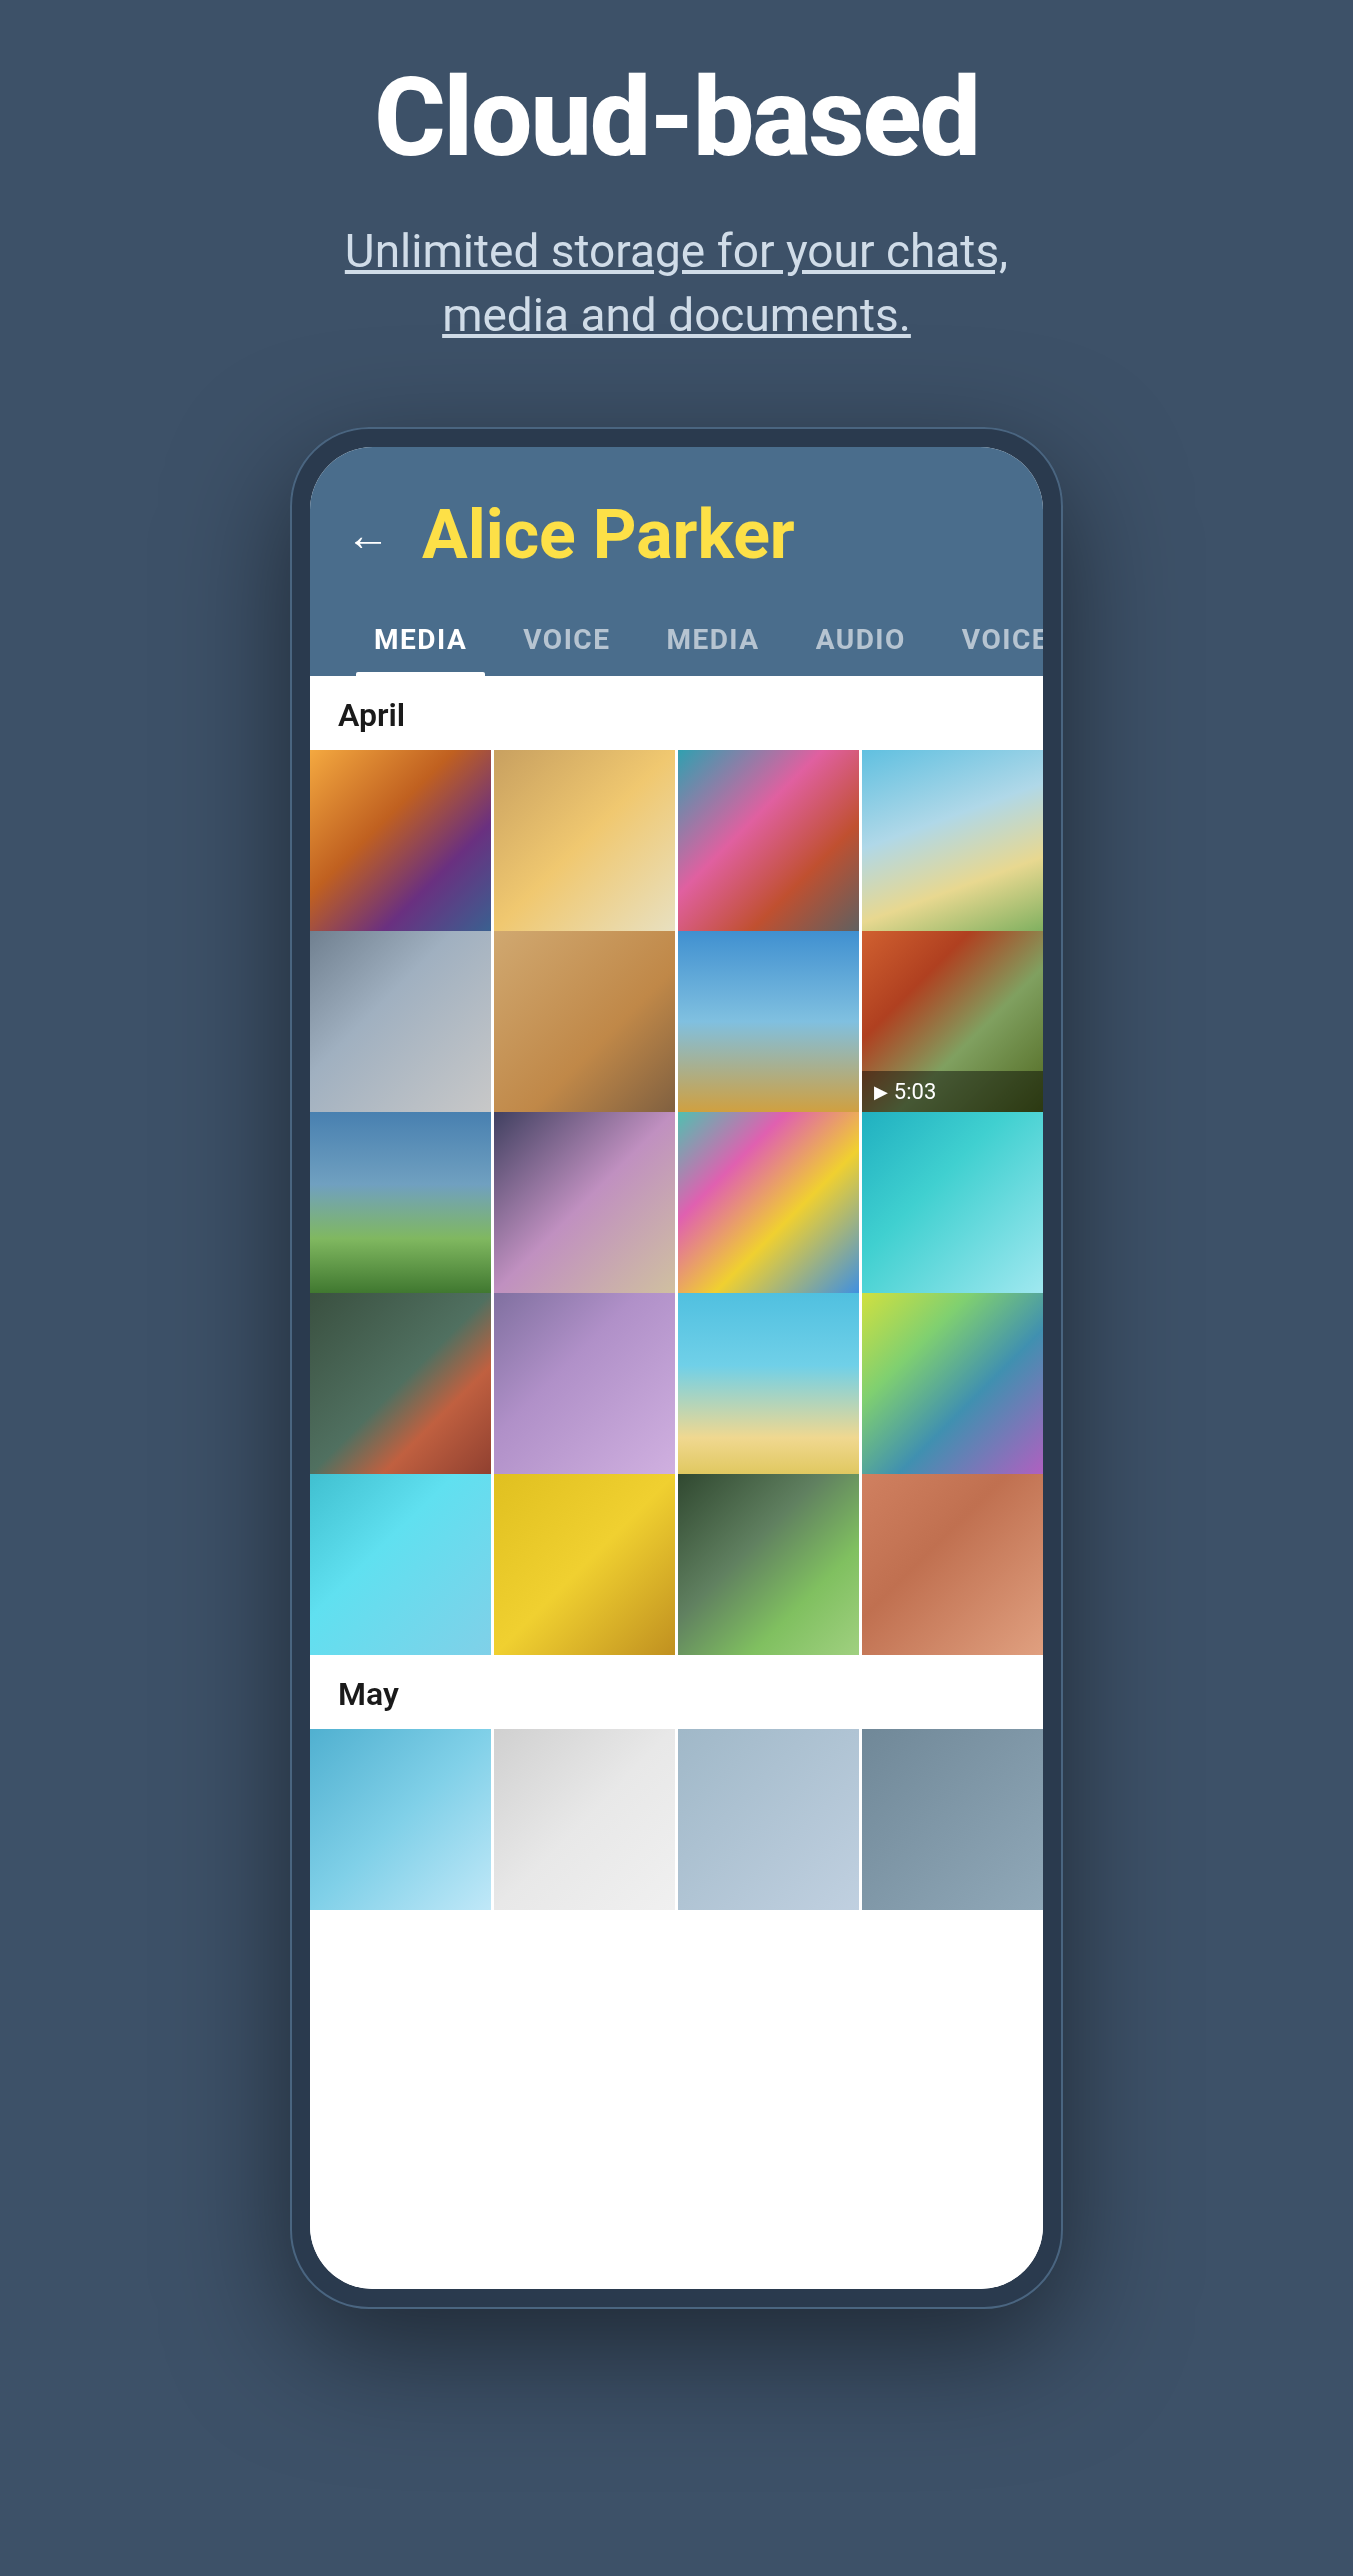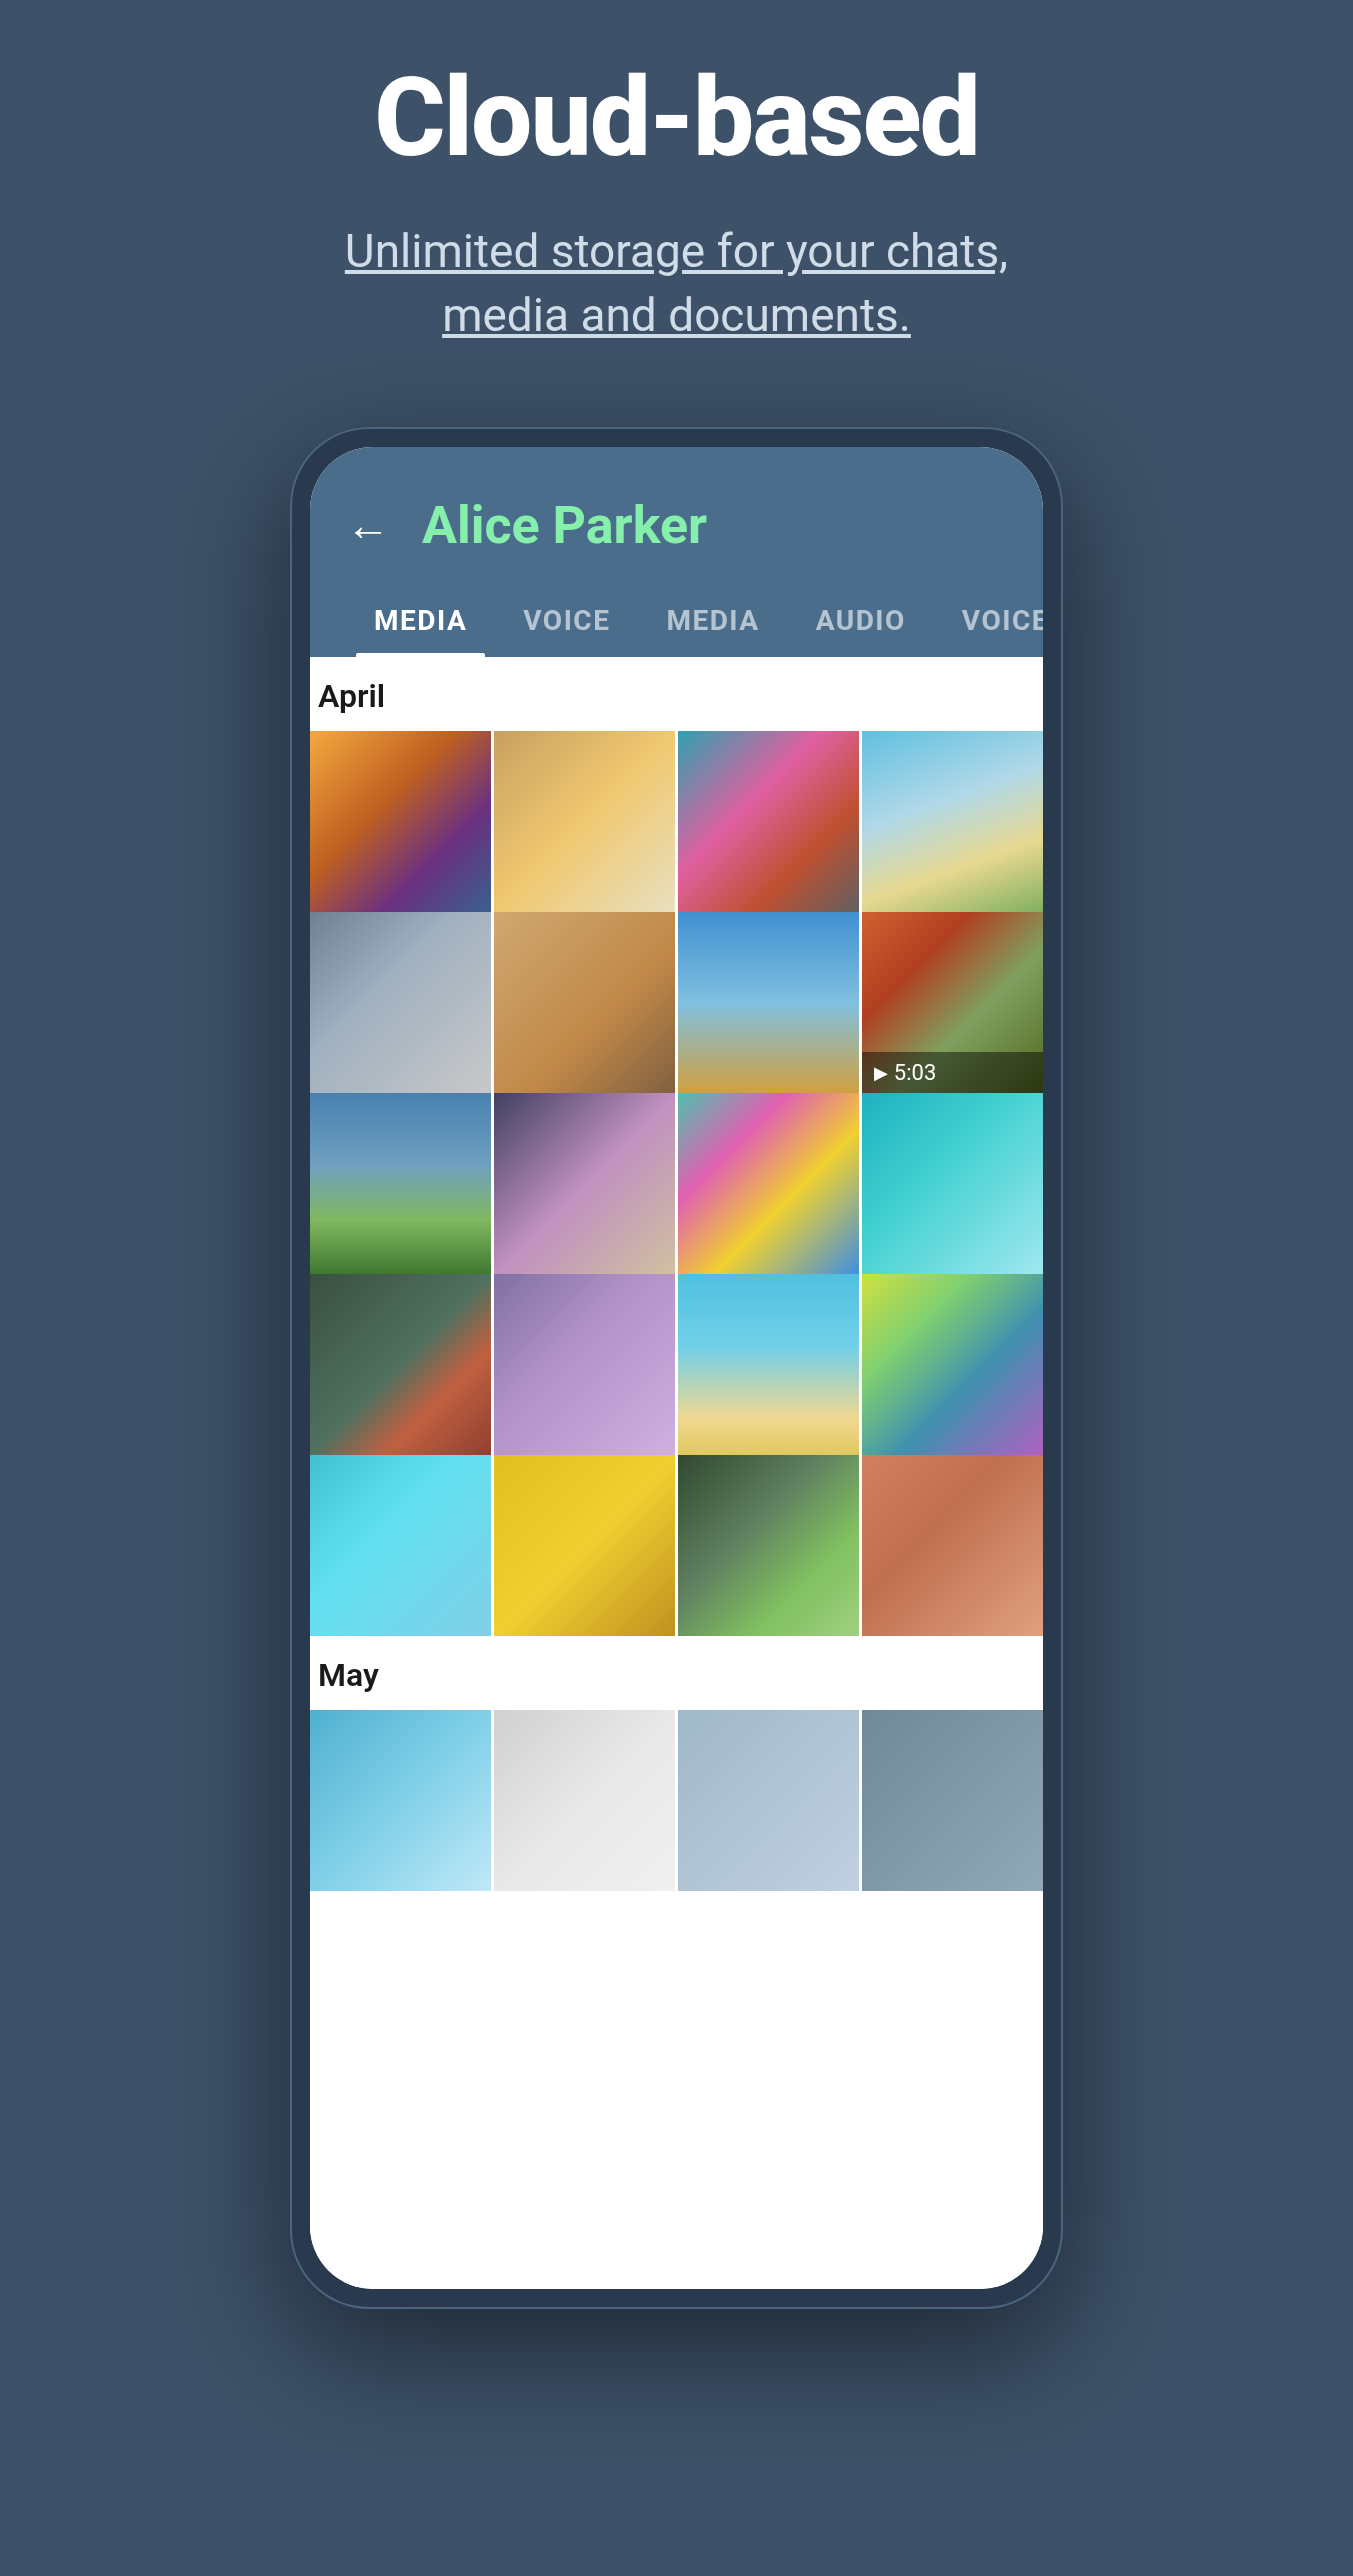--- a/index.html
+++ b/index.html
@@ -74,22 +74,22 @@
     }
 
     .back-arrow {
       color: #ffffff;
       font-size: 44px;
       cursor: pointer;
       line-height: 1;
     }
 
     .header-title {
-      color: #86efac;
-      font-size: 52px;
+      color: #fde047;
+      font-size: 68px;
       font-weight: 700;
     }
 
     
     .tabs-bar {
       background: #4a6d8c;
       display: flex;
       flex-direction: row;
       padding: 0 36px;
       gap: 0;
@@ -128,21 +128,21 @@
       overflow: hidden;
       background: #ffffff;
       display: flex;
       flex-direction: column;
     }
 
     .month-label {
       font-size: 32px;
       font-weight: 600;
       color: #1a1a1a;
-      padding: 20px 24px 16px 8px;
+      padding: 20px 24px 16px 28px;
       background: #ffffff;
       flex-shrink: 0;
     }
 
     .photo-grid {
       display: grid;
       grid-template-columns: repeat(4, 1fr);
       gap: 3px;
       flex-shrink: 0;
     }

